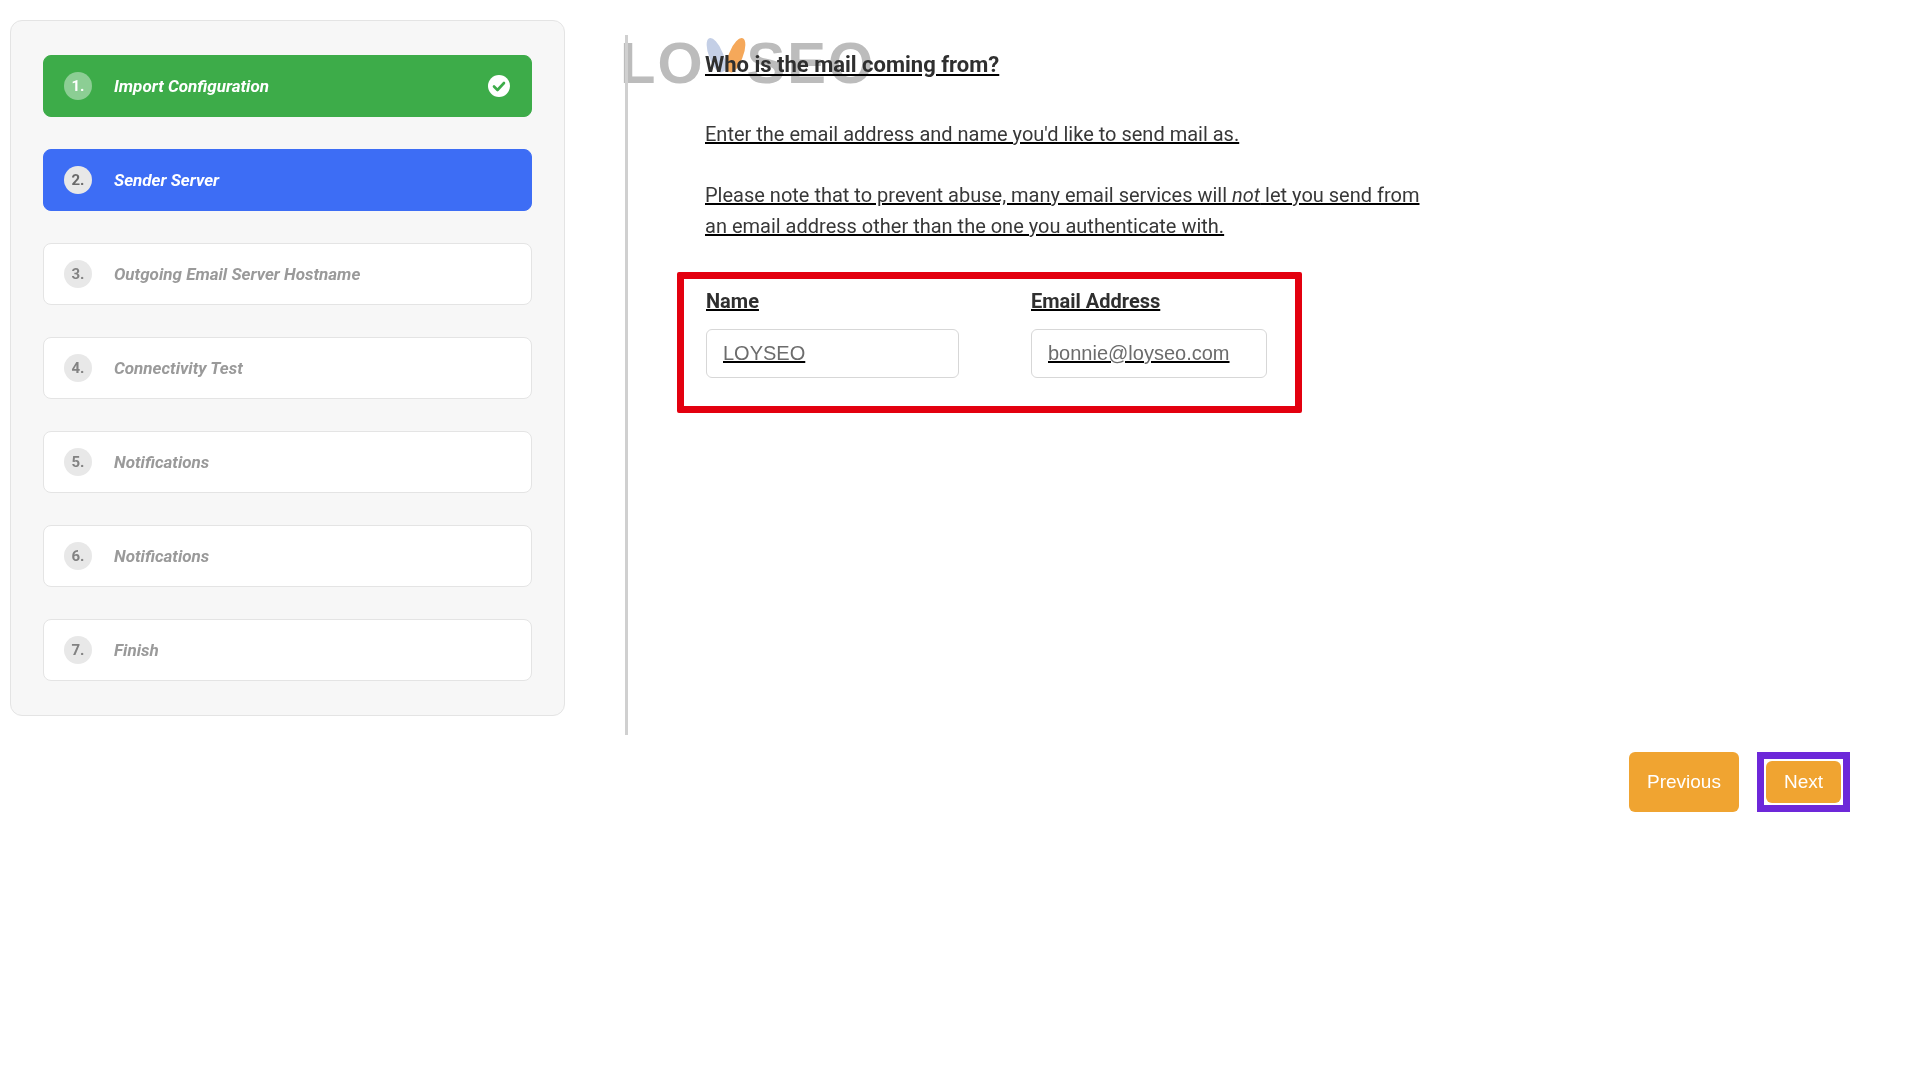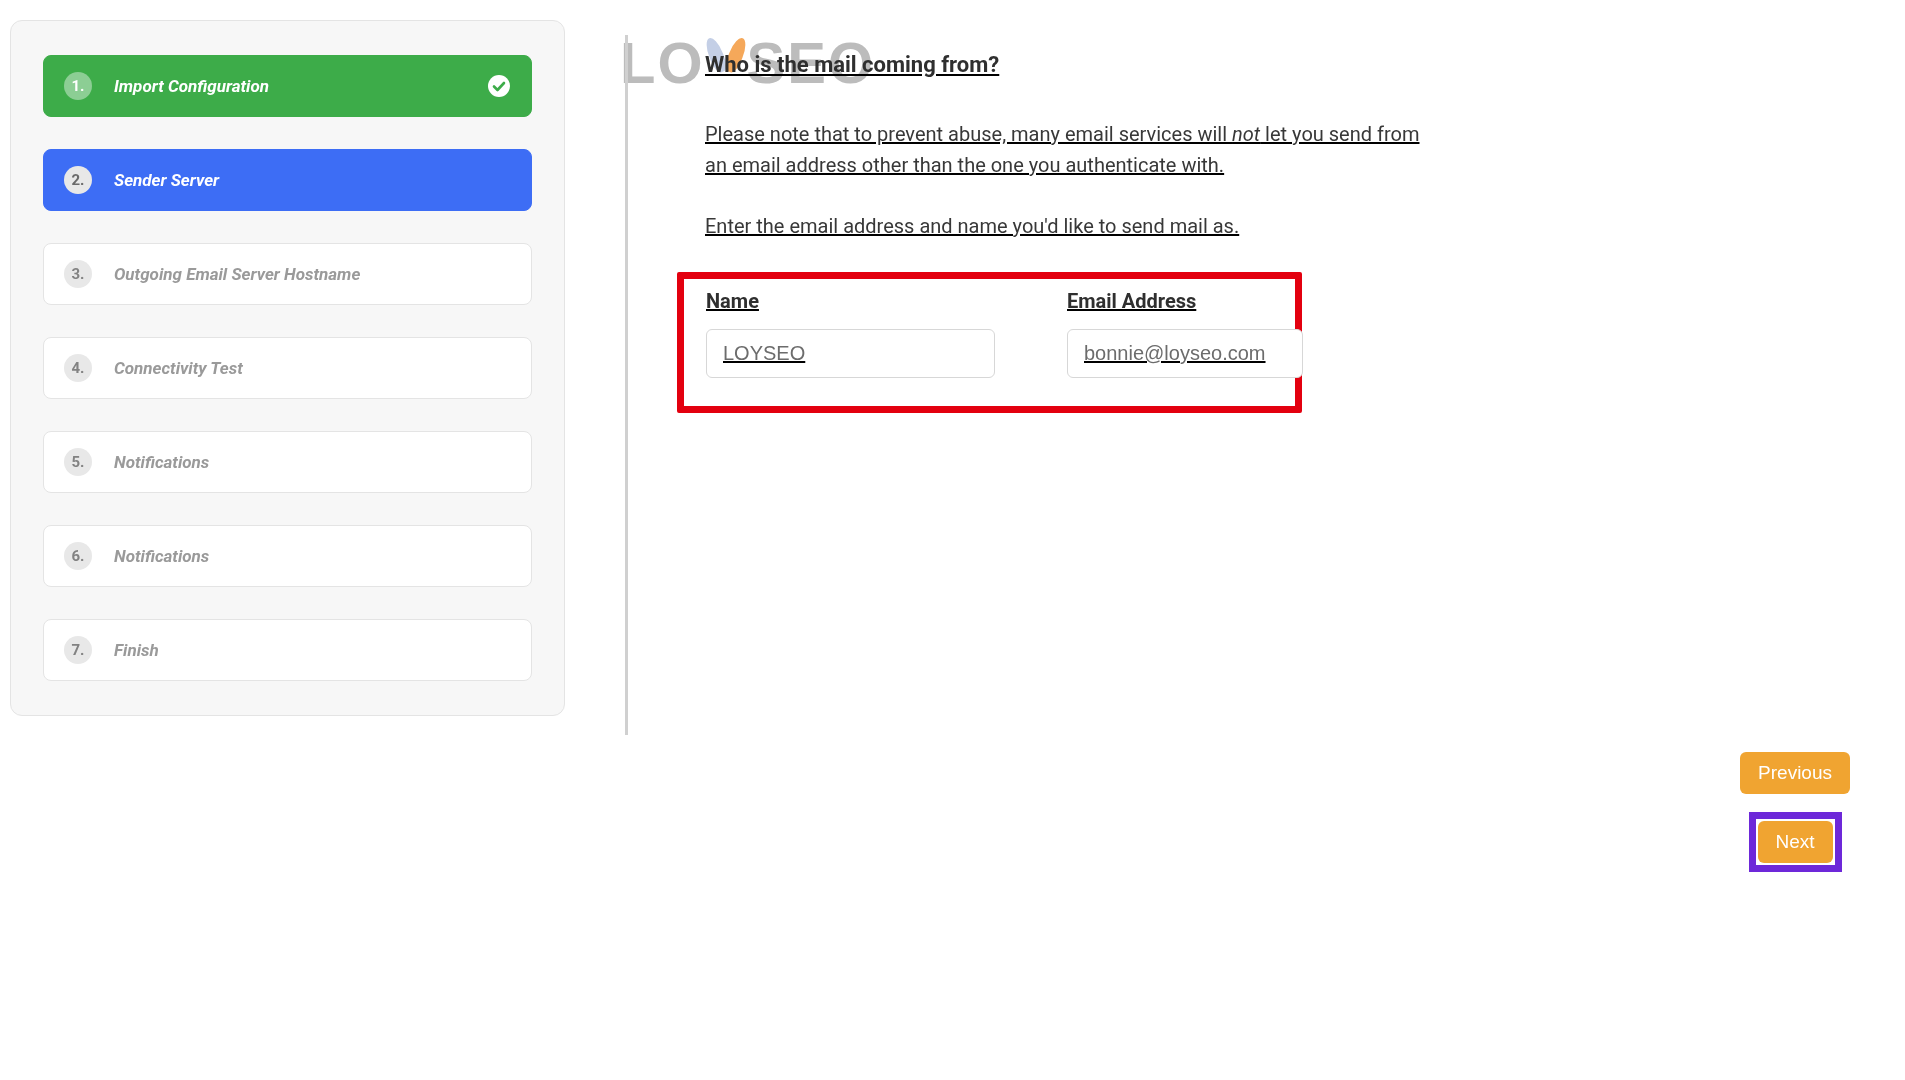--- a/index.html
+++ b/index.html
@@ -164,33 +164,31 @@
     font-weight: 700;
     color: #2f2f2f;
     margin-bottom: 16px;
   }
   .form-group input {
     border: 1px solid #d7d7d7;
     border-radius: 6px;
     padding: 12px 16px;
     font-size: 20px;
     color: #6c6c6c;
-    width: 289px;
+    width: 253px;
     outline: none;
   }
   .form-group.email input { width: 236px; }
 
   .footer {
     position: absolute;
     right: 55px;
     top: 752px;
     display: flex;
     gap: 18px;
-    align-items: center;
-    flex-direction: column;
   }
   .btn {
     background: #f0a431;
     color: #fff;
     border: none;
     border-radius: 6px;
     font-size: 19px;
     font-weight: 500;
     padding: 10px 18px;
     cursor: pointer;
@@ -254,24 +252,24 @@
       <span class="label">Finish</span>
     </div>
 
   </div>
 </div>
 
 <div class="divider"></div>
 
 <div class="content">
   <h2>Who is the mail coming from?</h2>
+  <p>Enter the email address and name you'd like to send mail as.</p>
   <p>
     <span>Please note that to prevent abuse, many email services will </span><em>not</em><span> let you send from an email address other than the one you authenticate with.</span>
   </p>
-  <p>Enter the email address and name you'd like to send mail as.</p>
 
   <div class="form-box">
     <div class="form-group">
       <label>Name</label>
       <input type="text" value="LOYSEO" style="">
     </div>
     <div class="form-group email">
       <label>Email Address</label>
       <input type="text" value="bonnie@loyseo.com" style="">
     </div>

